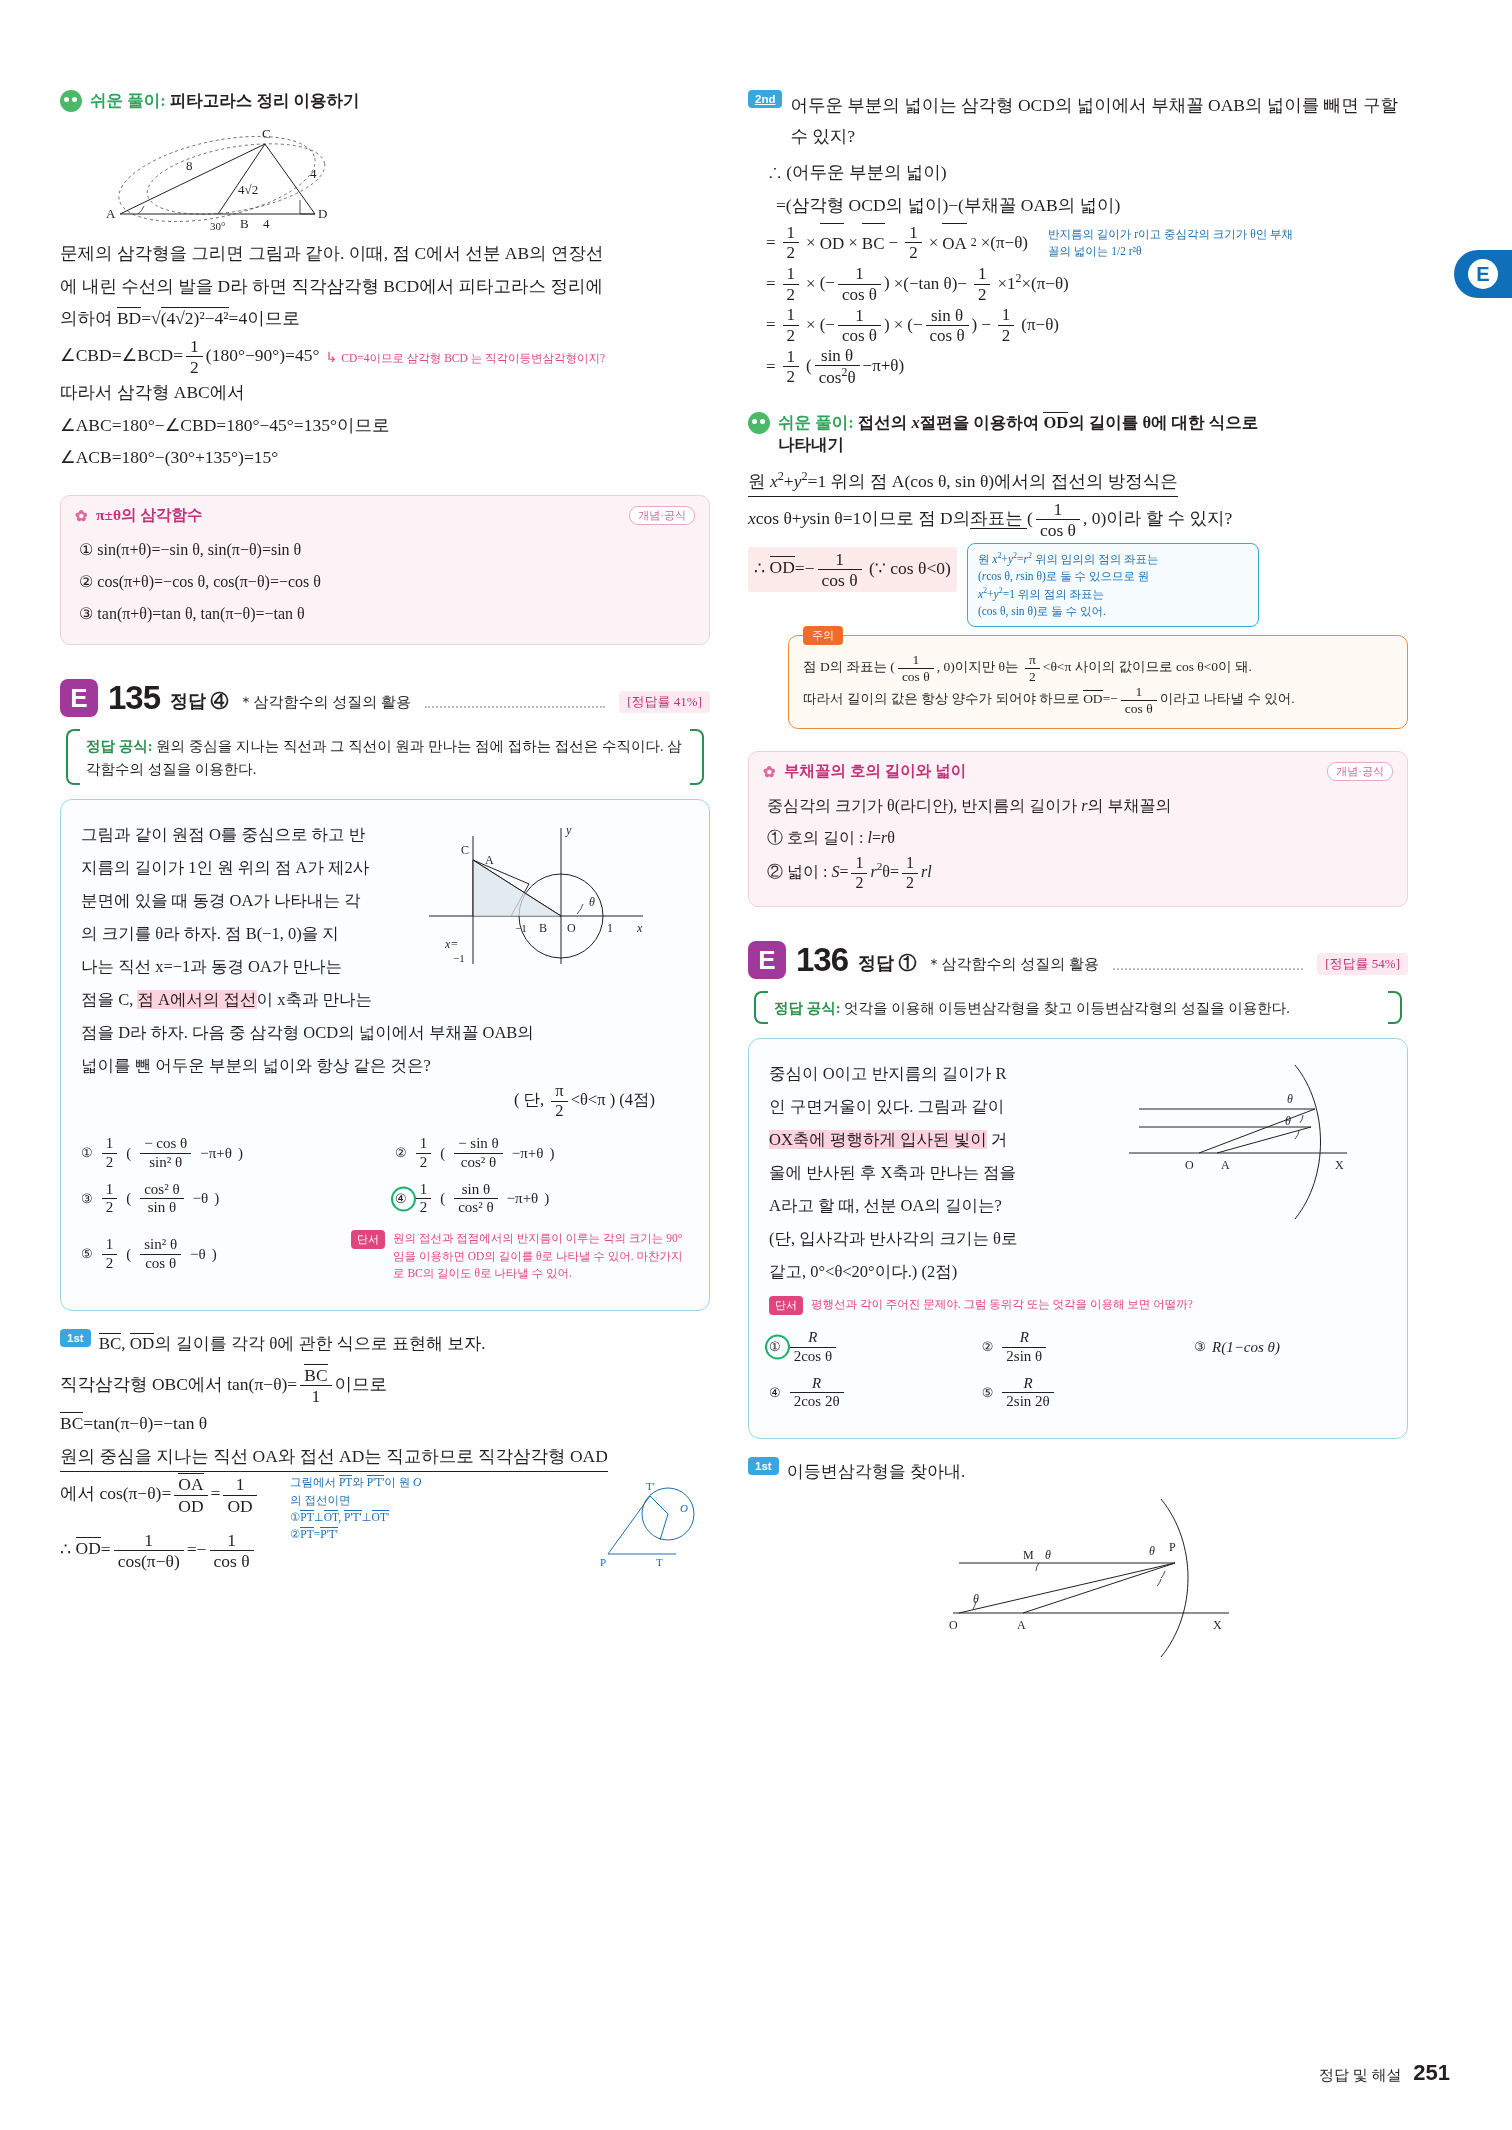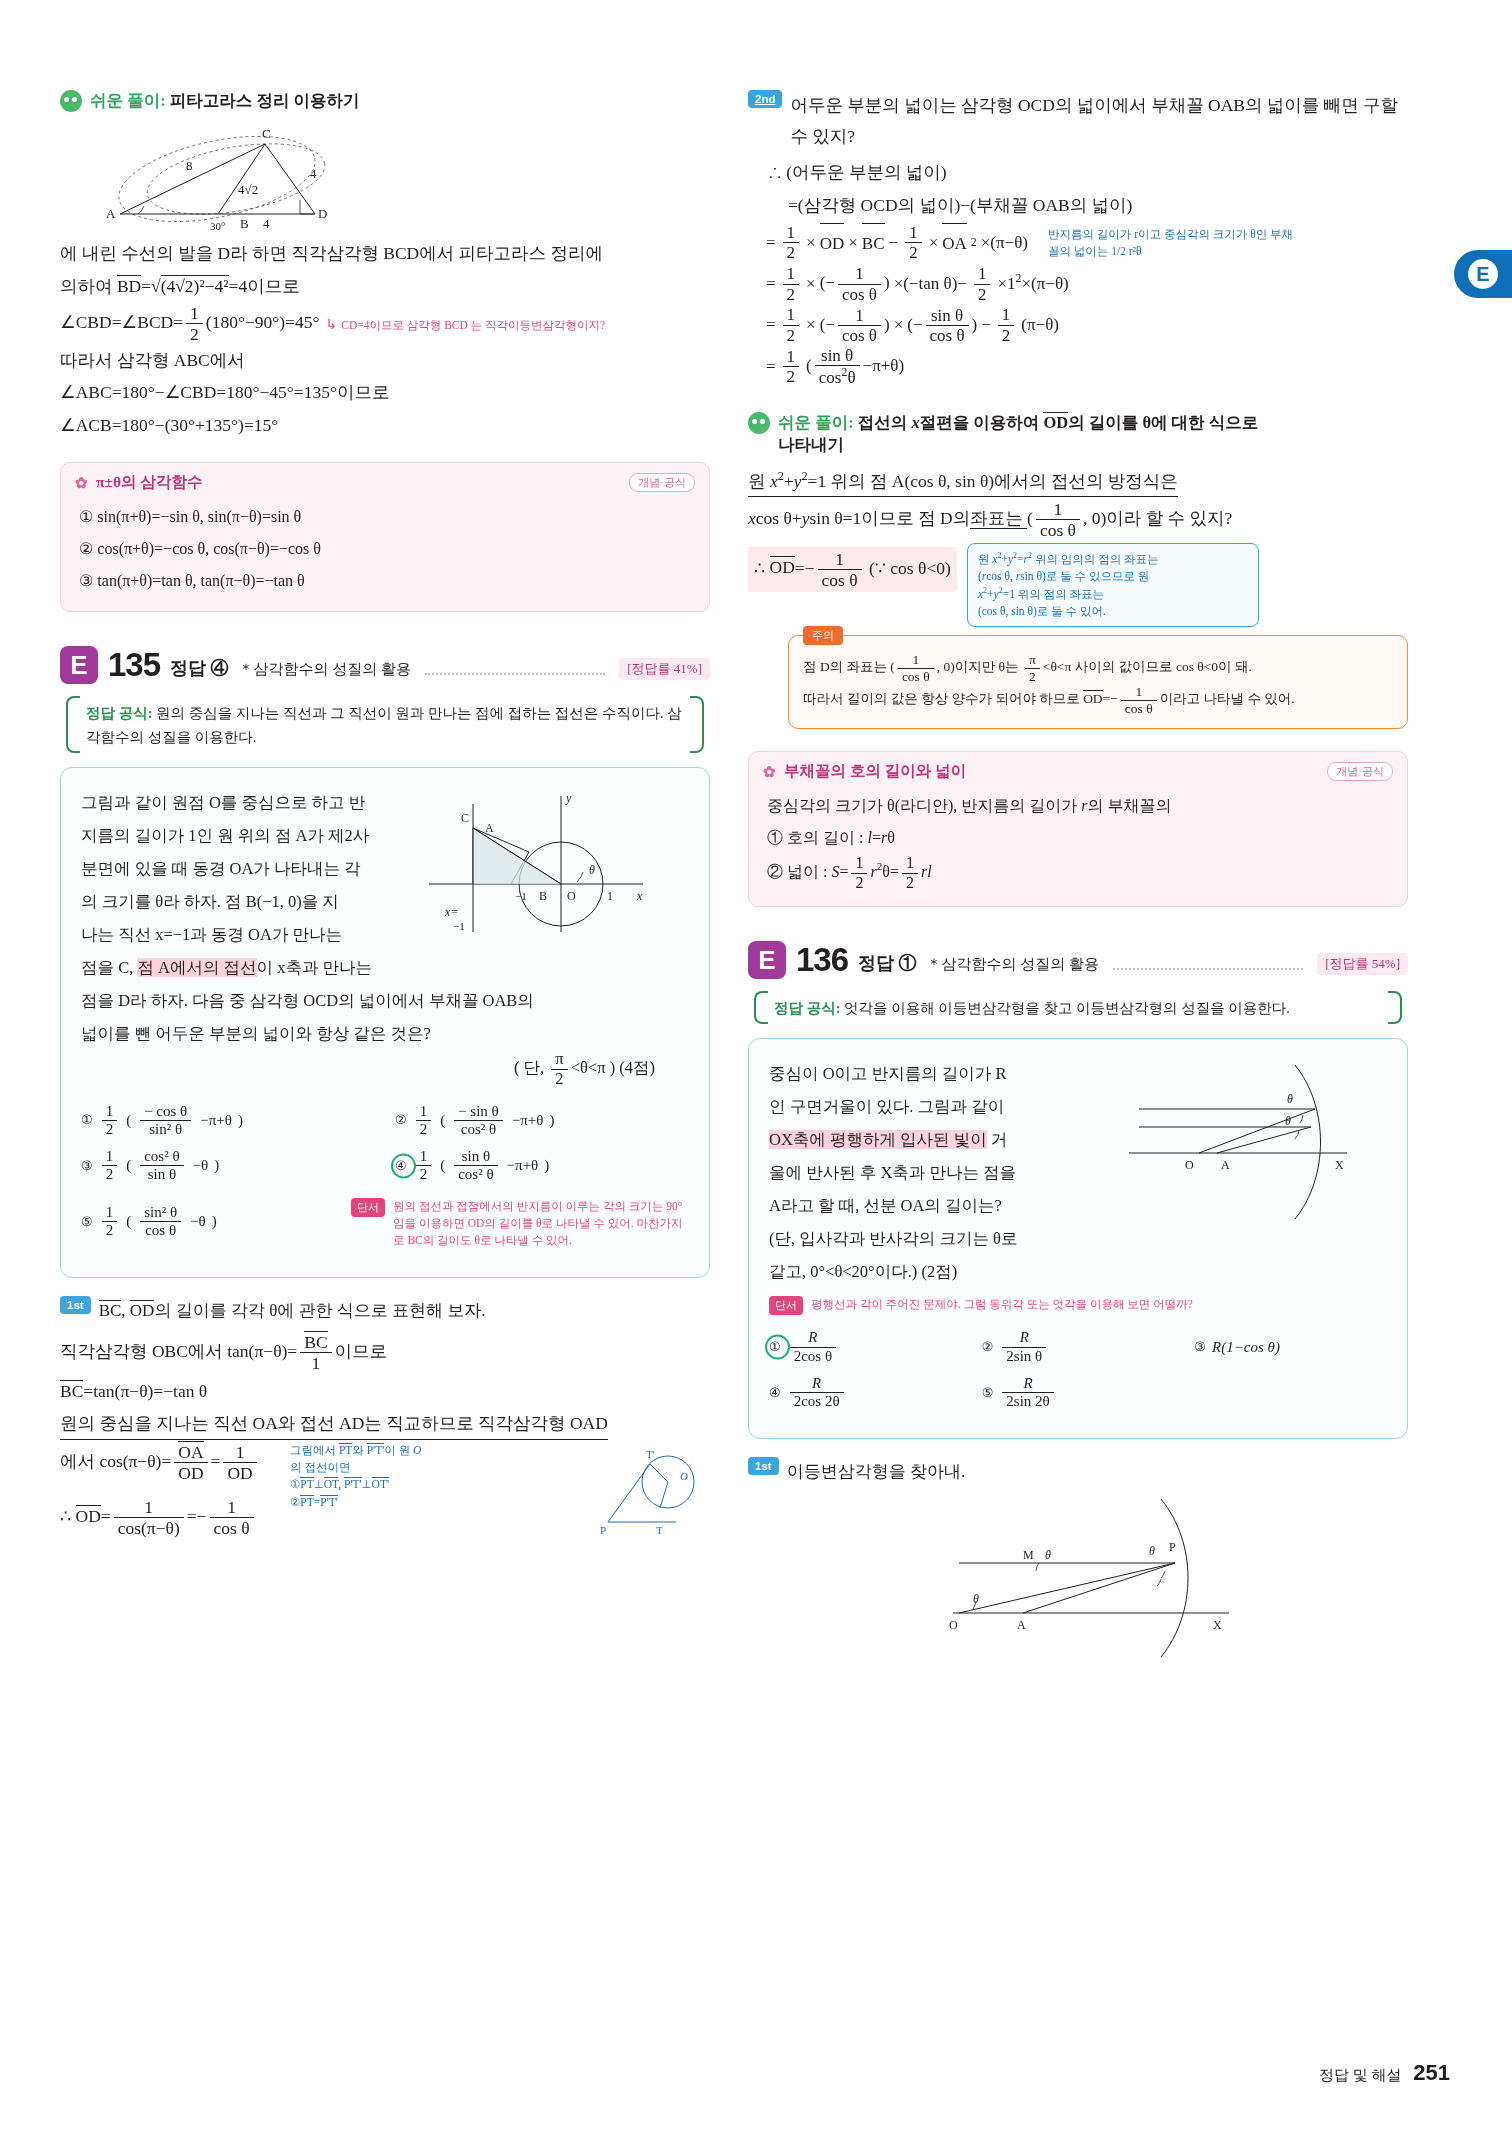--- a/index.html
+++ b/index.html
@@ -152,20 +152,21 @@
           <text x="178" y="72">4√2</text>
           <text x="46" y="96">A</text>
           <text x="150" y="108" font-size="11">30°</text>
           <text x="180" y="106">B</text>
           <text x="203" y="106">4</text>
           <text x="258" y="96">D</text>
         </g>
       </svg>
     </div>
 
+    <p class="p">문제의 삼각형을 그리면 그림과 같아. 이때, 점 C에서 선분 AB의 연장선</p>
     <p class="p">에 내린 수선의 발을 D라 하면 직각삼각형 BCD에서 피타고라스 정리에</p>
     <p class="p">
       의하여 <span class="ovl">BD</span>=√<span style="border-top:1px solid #231f20;">(4√2)²−4²</span>=4이므로
     </p>
 
     <div style="display:flex;align-items:flex-start;gap:6px;">
       <p class="p" style="margin:0;">
         ∠CBD=∠BCD=<span class="frac">
             <span class="num">1</span>
             <span class="den">2</span>
@@ -425,21 +426,21 @@
   <div class="col-right">
 
     
     <div style="display:flex;align-items:flex-start;gap:8px;">
       <span class="secondbadge">2nd</span>
       <span class="p" style="margin:0;">어두운 부분의 넓이는 삼각형 OCD의 넓이에서 부채꼴 OAB의 넓이를 빼면 구할 수 있지?</span>
     </div>
 
     <div style="margin-top:6px;">
       <p class="p" style="margin-left:20px;">∴ (어두운 부분의 넓이)</p>
-      <p class="p" style="margin-left:40px;">=(삼각형 OCD의 넓이)−(부채꼴 OAB의 넓이)</p>
+      <p class="p" style="margin-left:28px;">=(삼각형 OCD의 넓이)−(부채꼴 OAB의 넓이)</p>
     </div>
 
     <div class="mathblock">
       <div style="display:flex;align-items:center;gap:4px;">
         <span>=</span>
           <span class="frac">
             <span class="num">1</span>
             <span class="den">2</span>
           </span>
           <span>×</span>

